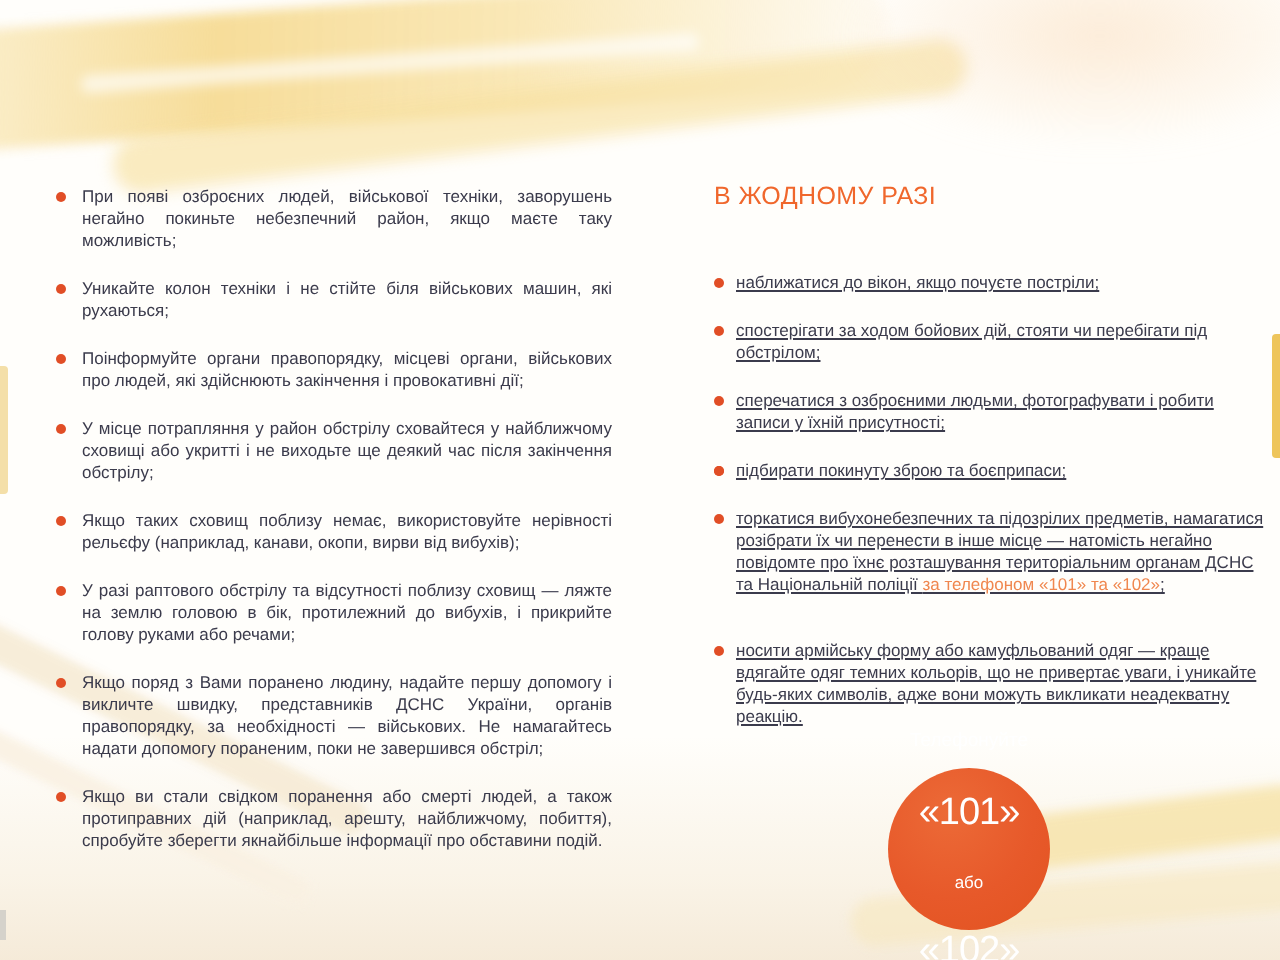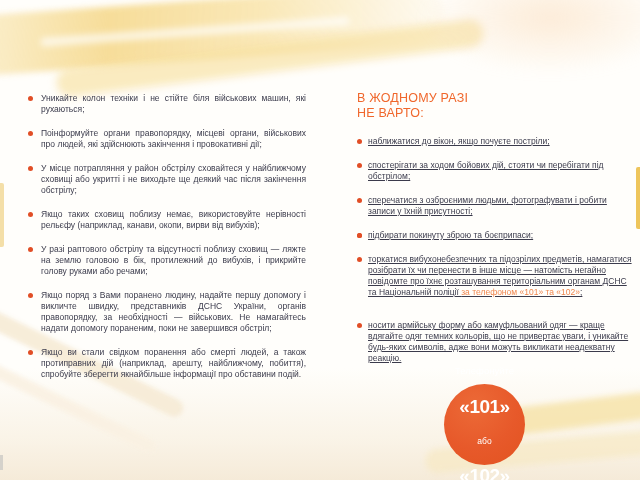--- a/index.html
+++ b/index.html
@@ -97,21 +97,21 @@
   }
   .badge{
     position:absolute;left:124px;top:384px;width:81px;height:81px;border-radius:50%;
     background:radial-gradient(circle at 38% 28%,#EC6A37 0%,var(--badge,#E7592A) 55%,#E25320 100%);
     color:#ffffff;text-align:center;
     display:flex;flex-direction:column;justify-content:center;align-items:center;
     z-index:2;
     gap:20px;
   }
   .badge .b-title{font-size:9.5px;line-height:12px;}
-  .badge .b-num{font-size:19px;font-weight:bold;line-height:19px;letter-spacing:-0.5px;}
+  .badge .b-num{font-size:19px;font-weight:normal;line-height:19px;letter-spacing:-0.5px;}
   .badge .b-or{font-size:8.5px;line-height:10px;}
 </style>
 </head>
 <body>
 
 <div class="spread">
 
   <div class="decor stroke-top-a"></div>
   <div class="decor stroke-top-b"></div>
   <div class="decor stroke-top-white"></div>
@@ -120,34 +120,34 @@
   <div class="decor stroke-bottom-left-a"></div>
   <div class="decor stroke-bottom-left-b"></div>
   <div class="decor stroke-bottom-right-a"></div>
   <div class="decor stroke-bottom-right-b"></div>
   <div class="decor edge-strip-left"></div>
   <div class="decor edge-strip-right"></div>
   <div class="decor edge-strip-gray"></div>
 
   <div class="page page-left">
     <ul class="list left-list">
+        <li><span class="bullet"></span><span>При появі озброєних людей, військової техніки, заворушень негайно покиньте небезпечний район, якщо маєте таку можливість;</span></li>
         <li><span class="bullet"></span><span>Уникайте колон техніки і не стійте біля військових машин, які рухаються;</span></li>
         <li><span class="bullet"></span><span>Поінформуйте органи правопорядку, місцеві органи, військових про людей, які здійснюють закінчення і провокативні дії;</span></li>
         <li><span class="bullet"></span><span>У місце потрапляння у район обстрілу сховайтеся у найближчому сховищі або укритті і не виходьте ще деякий час після закінчення обстрілу;</span></li>
         <li><span class="bullet"></span><span>Якщо таких сховищ поблизу немає, використовуйте нерівності рельєфу (наприклад, канави, окопи, вирви від вибухів);</span></li>
         <li><span class="bullet"></span><span>У разі раптового обстрілу та відсутності поблизу сховищ — ляжте на землю головою в бік, протилежний до вибухів, і прикрийте голову руками або речами;</span></li>
         <li><span class="bullet"></span><span>Якщо поряд з Вами поранено людину, надайте першу допомогу і викличте швидку, представників ДСНС України, органів правопорядку, за необхідності — військових. Не намагайтесь надати допомогу пораненим, поки не завершився обстріл;</span></li>
         <li><span class="bullet"></span><span>Якщо ви стали свідком поранення або смерті людей, а також протиправних дій (наприклад, арешту, найближчому, побиття), спробуйте зберегти якнайбільше інформації про обставини подій.</span></li>
       </ul>
   </div>
 
   <div class="page page-right">
     <div class="heading">
       <div>В ЖОДНОМУ РАЗІ</div>
-      <div>НЕ ВАРТО:</div>
     </div>
     <ul class="list right-list">
         <li><span class="bullet"></span><span>наближатися до вікон, якщо почуєте постріли;</span></li>
         <li><span class="bullet"></span><span>спостерігати за ходом бойових дій, стояти чи перебігати під обстрілом;</span></li>
         <li><span class="bullet"></span><span>сперечатися з озброєними людьми, фотографувати і робити записи у їхній присутності;</span></li>
         <li><span class="bullet"></span></li>
         <li><span class="bullet"></span><span>підбирати покинуту зброю та боєприпаси;</span></li>
         <li><span class="bullet"></span><span>торкатися вибухонебезпечних та підозрілих предметів, намагатися розібрати їх чи перенести в інше місце — натомість негайно повідомте про їхнє розташування територіальним органам ДСНС та Національній поліції </span><span class="accent-text">за телефоном «101» та «102»</span><span>;</span></li>
         <li><span class="bullet"></span><span>носити армійську форму або камуфльований одяг — краще вдягайте одяг темних кольорів, що не привертає уваги, і уникайте будь-яких символів, адже вони можуть викликати неадекватну реакцію.</span></li>
       </ul>

